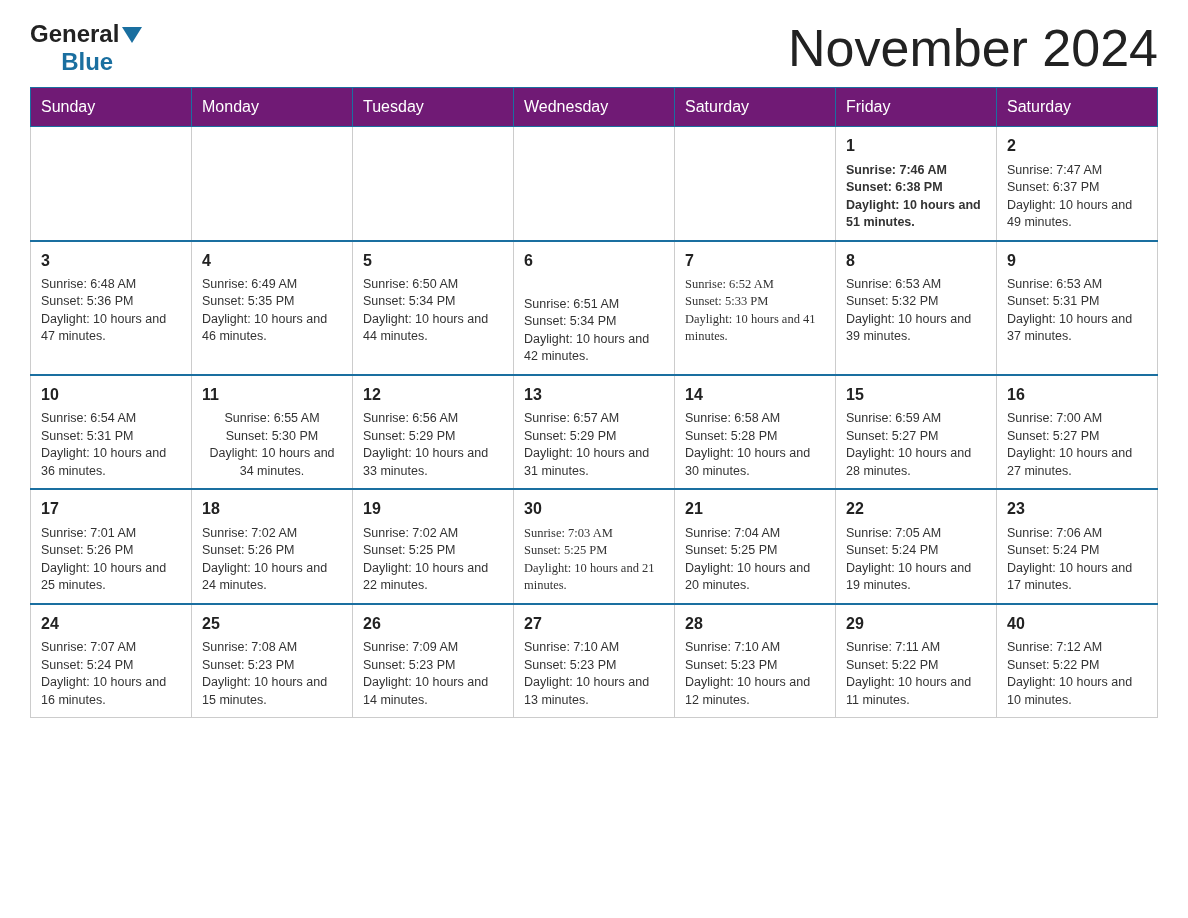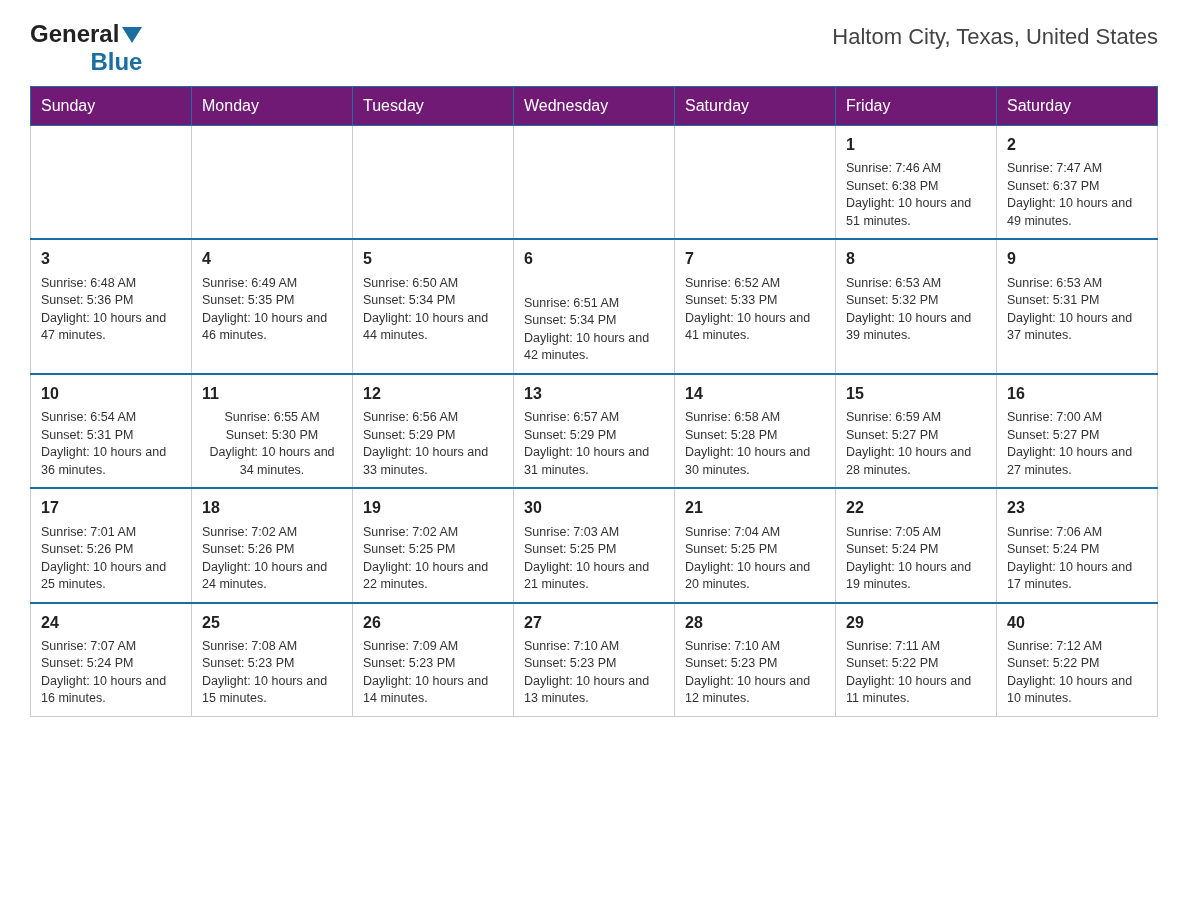--- a/index.html
+++ b/index.html
@@ -101,31 +101,31 @@
       display: flex;
       align-items: center;
     }
   </style>
 </head>
 <body>
 
 <div class="header">
   <div class="logo">
     <div class="logo-wrapper">
-      <div style="display:flex; flex-direction:column; align-items:flex-end;">
+      <div style="display:flex; flex-direction:column; align-items:center;">
         <div class="logo-top-row">
           <span style="font-size:24px; font-weight:bold; color:#222;">General</span>
           <span class="logo-triangle"></span>
         </div>
         <span class="logo-blue" style="font-size:24px; font-weight:bold; margin-left:2px;">Blue</span>
       </div>
     </div>
   </div>
   <div class="title-section">
-    <div class="location-title">Haltom City, Texas, United States</div>
+    <div class="month-title">November 2024</div>
   </div>
 </div>
 
 <table class="calendar">
   <thead>
     <tr>
     <th>Sunday</th>
         <th>Monday</th>
         <th>Tuesday</th>
         <th>Wednesday</th>
@@ -136,21 +136,21 @@
   </thead>
   <tbody id="calendar-body">
   <tr>
         <td class="empty-cell"></td>
         <td class="empty-cell"></td>
         <td class="empty-cell"></td>
         <td class="empty-cell"></td>
         <td class="empty-cell"></td>
         <td>
           <span class="day-number">1</span>
-          <div class="day-info" style="white-space: pre-line;">Sunrise: 7:46 AM
+          <div class="day-info" style="white-space: pre-line; font-weight: bold;">Sunrise: 7:46 AM
 Sunset: 6:38 PM
 Daylight: 10 hours and 51 minutes.</div>
         </td>
         <td>
           <span class="day-number">2</span>
           <div class="day-info" style="white-space: pre-line;">Sunrise: 7:47 AM
 Sunset: 6:37 PM
 Daylight: 10 hours and 49 minutes.</div>
         </td>
       </tr>
@@ -174,21 +174,21 @@
 Daylight: 10 hours and 44 minutes.</div>
         </td>
         <td>
           <span class="day-number">6</span>
           <div class="day-info" style="white-space: pre-line; margin-top: 24px;">Sunrise: 6:51 AM
 Sunset: 5:34 PM
 Daylight: 10 hours and 42 minutes.</div>
         </td>
         <td>
           <span class="day-number">7</span>
-          <div class="day-info" style="white-space: pre-line;">Sunrise: 6:52 AM
+          <div class="day-info" style="white-space: pre-line; font-family: Liberation Serif, serif;">Sunrise: 6:52 AM
 Sunset: 5:33 PM
 Daylight: 10 hours and 41 minutes.</div>
         </td>
         <td>
           <span class="day-number">8</span>
           <div class="day-info" style="white-space: pre-line;">Sunrise: 6:53 AM
 Sunset: 5:32 PM
 Daylight: 10 hours and 39 minutes.</div>
         </td>
         <td>
@@ -256,21 +256,21 @@
 Daylight: 10 hours and 24 minutes.</div>
         </td>
         <td>
           <span class="day-number">19</span>
           <div class="day-info" style="white-space: pre-line;">Sunrise: 7:02 AM
 Sunset: 5:25 PM
 Daylight: 10 hours and 22 minutes.</div>
         </td>
         <td>
           <span class="day-number">30</span>
-          <div class="day-info" style="white-space: pre-line;">Sunrise: 7:03 AM
+          <div class="day-info" style="white-space: pre-line; font-family: Liberation Serif, serif;">Sunrise: 7:03 AM
 Sunset: 5:25 PM
 Daylight: 10 hours and 21 minutes.</div>
         </td>
         <td>
           <span class="day-number">21</span>
           <div class="day-info" style="white-space: pre-line;">Sunrise: 7:04 AM
 Sunset: 5:25 PM
 Daylight: 10 hours and 20 minutes.</div>
         </td>
         <td>

